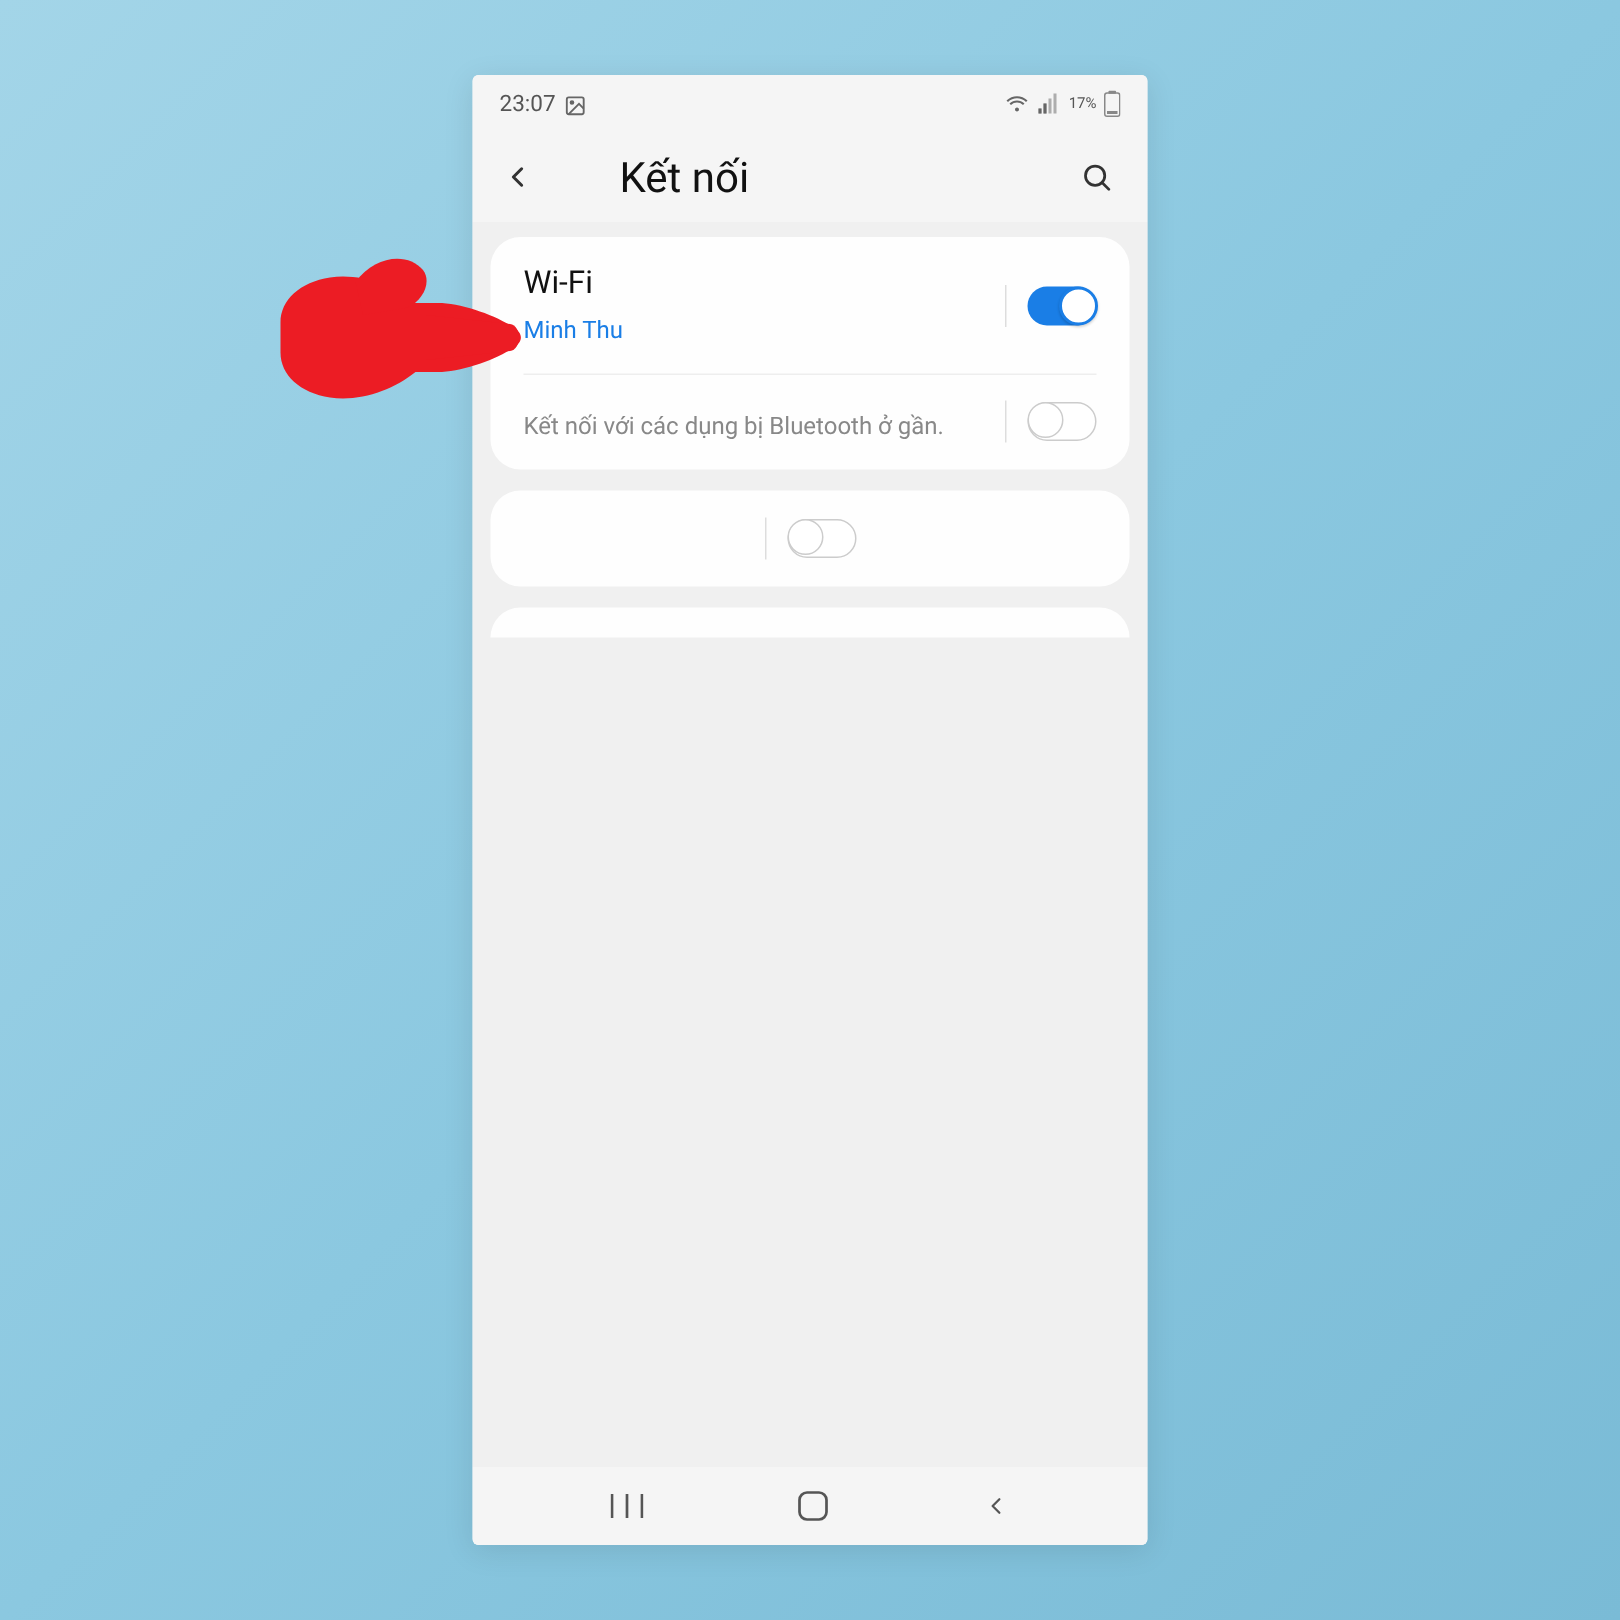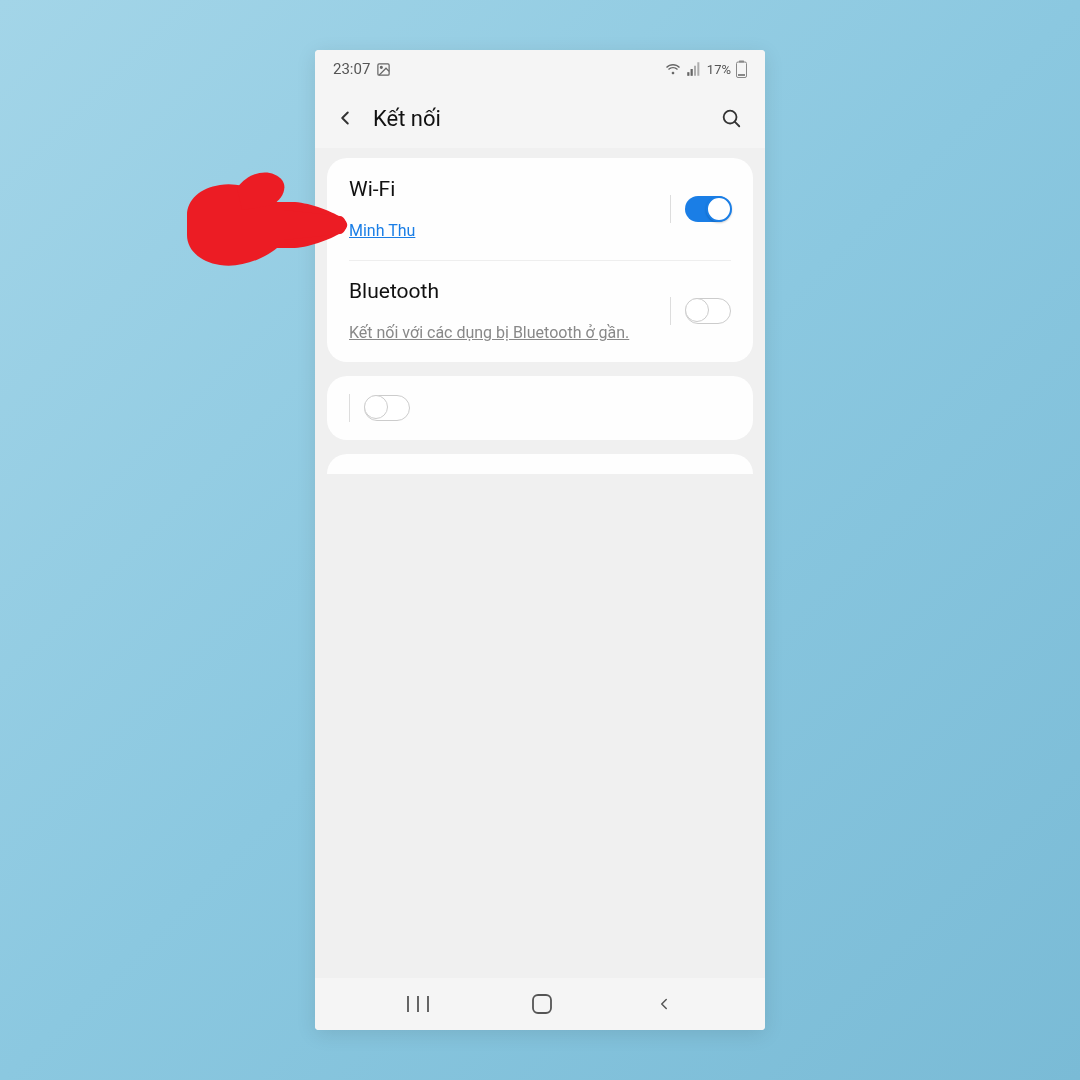--- a/index.html
+++ b/index.html
@@ -26,41 +26,42 @@
   .status-bar {
     height: 38px;
     background: #f5f5f5;
     display: flex;
     align-items: center;
     justify-content: space-between;
     padding: 0 18px;
     font-size: 15px;
     color: #555;
   }
-  .status-left { display: flex; align-items: center; gap: 6px; }
+  .status-left { display: flex; align-items: flex-end; gap: 6px; }
   .status-right { display: flex; align-items: center; gap: 5px; }
-  .status-right .pct { font-size: 13px; }
+  .status-right .pct { font-size: 10px; }
   .header {
     height: 60px;
     background: #f5f5f5;
     display: flex;
     align-items: center;
     padding: 0 14px 0 10px;
     gap: 8px;
   }
   .back-btn {
     width: 40px; height: 40px;
     display: flex; align-items: center; justify-content: center;
     color: #333;
   }
   .header-title {
-    font-size: 22px;
+    font-size: 28px;
     font-weight: 400;
     color: #111;
     flex: 1;
+    margin-left: 40px;
   }
   .search-btn {
     width: 40px; height: 40px;
     display: flex; align-items: center; justify-content: center;
     color: #333;
   }
   .content {
     flex: 1;
     background: #f0f0f0;
     padding: 10px 12px;
@@ -72,42 +73,42 @@
   .card {
     background: #fefefe;
     border-radius: 20px;
     overflow: hidden;
   }
   .row {
     display: flex;
     align-items: center;
     padding: 18px 22px;
     position: relative;
+    justify-content: center;
   }
   .row + .row::before {
     content: "";
     position: absolute;
     top: 0;
     left: 22px;
     right: 22px;
     height: 1px;
     background: #eee;
   }
   .row-texts { flex: 1; }
   .row-title {
     font-size: 21px;
     color: #111;
     line-height: 1.3;
   }
   .row-sub {
     font-size: 16px;
     color: #888;
-    margin-top: 18px;
+    margin-top: 7px;
     line-height: 1.3;
-    text-decoration: underline;
   }
   .row-sub.blue { color: #1a7ee6; }
   .toggle-wrap {
     display: flex;
     align-items: center;
     gap: 14px;
   }
   .toggle-divider {
     width: 1px;
     height: 28px;
@@ -236,21 +237,20 @@
         </div>
         <div class="toggle-wrap">
           <div class="toggle-divider"></div>
           <div class="toggle on">
               <div class="knob"></div>
             </div>
         </div>
       </div>
       <div class="row">
         <div class="row-texts">
-          <div class="row-title">Bluetooth</div>
           <div class="row-sub">Kết nối với các dụng bị Bluetooth ở gần.</div>
         </div>
         <div class="toggle-wrap">
           <div class="toggle-divider"></div>
           <div class="toggle off">
               <div class="knob"></div>
             </div>
         </div>
       </div>
     </div>

